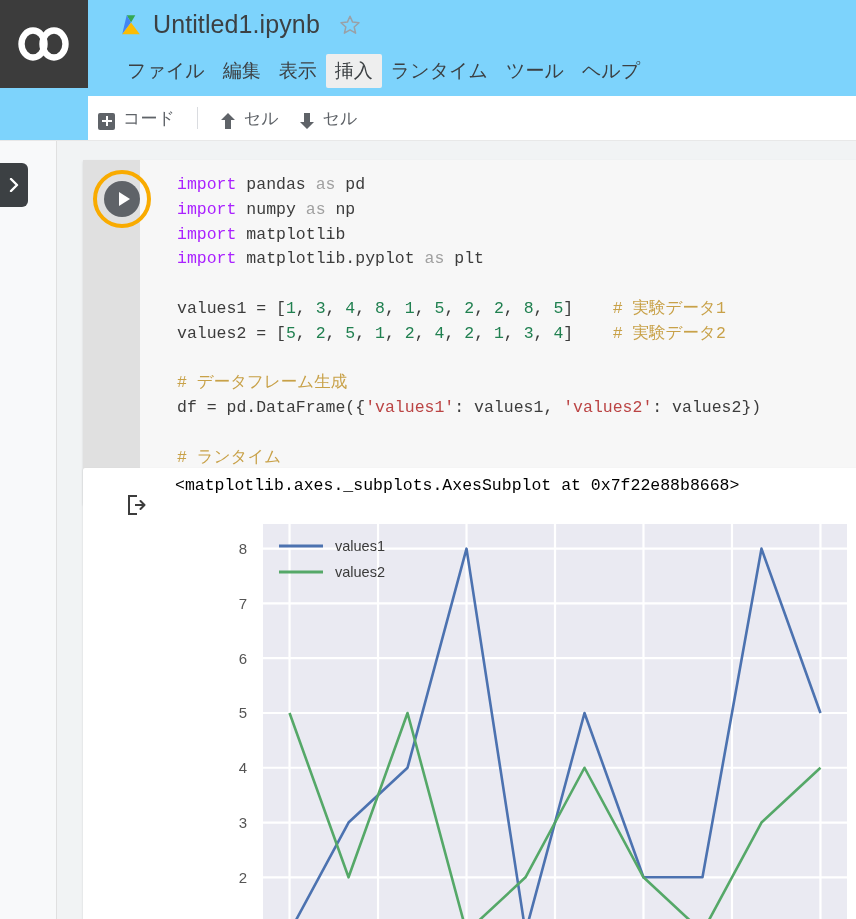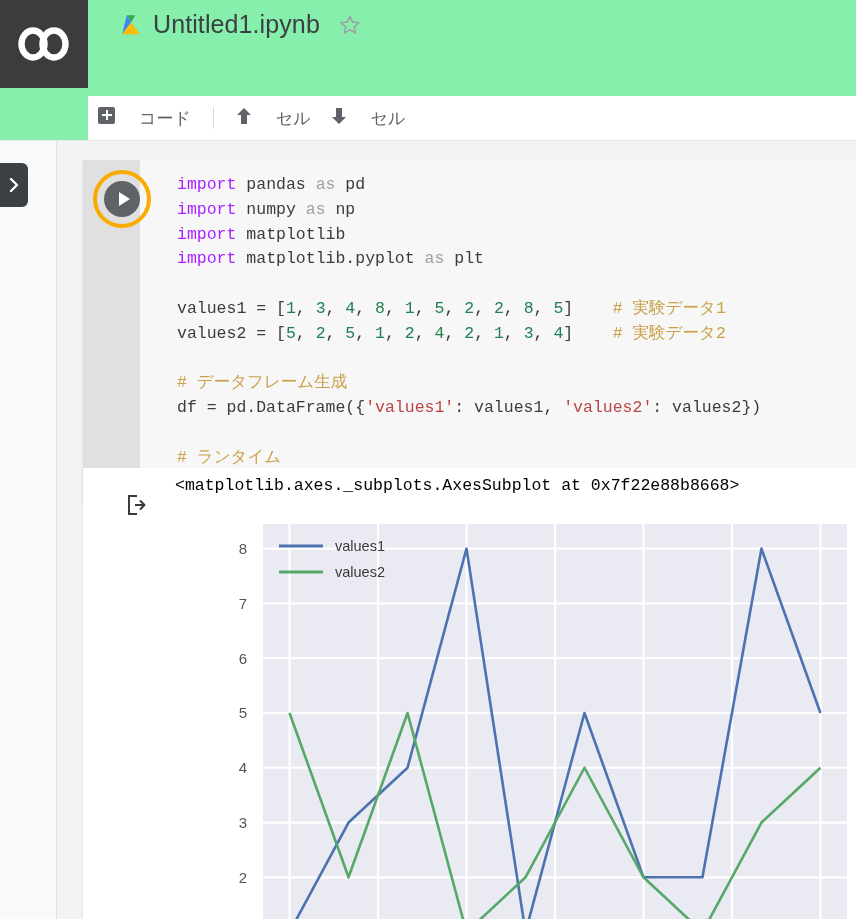--- a/index.html
+++ b/index.html
@@ -6,21 +6,21 @@
     margin: 0;
     padding: 0;
     background: #ffffff;
     font-family: "Liberation Sans", sans-serif;
   }
   #app {
     position: relative;
     width: 856px;
     height: 919px;
     overflow: hidden;
-    background: #86efac;
+    background: #7dd3fc;
   }
 
   
   .co-logo {
     position: absolute;
     left: 0; top: 0;
     width: 88px; height: 88px;
     background: #3c3c3c;
     display: flex;
     align-items: center;
@@ -64,22 +64,22 @@
   .toolbar {
     position: absolute;
     left: 88px; top: 96px;
     width: 768px; height: 44px;
     display: flex;
     align-items: center;
     background: #fff;
   }
   .tb-btn {
     display: flex;
-    align-items: flex-start;
-    gap: 24px;
+    align-items: flex-end;
+    gap: 8px;
     padding: 4px 10px;
     font-size: 17px;
     color: #5f6368;
     white-space: nowrap;
   }
   .sq-plus {
     width: 17px; height: 17px;
     background: #5f6368;
     border-radius: 2px;
     position: relative;
@@ -263,20 +263,29 @@
       <path d="M8.7 2.2 L17.3 2.2 L13 9.6 Z" fill="#34a853"></path>
       <path d="M8.7 2.2 L13 9.6 L4.2 21.2 Z" fill="#4285f4"></path>
       <path d="M4.2 21.2 L13 9.6 L21.8 21.2 Z" fill="#fbbc04"></path>
     </svg>
     <span class="doc-title">Untitled1.ipynb</span>
     <svg class="star-icon" viewBox="0 0 24 24">
       <path d="M12 3.2 l2.6 5.9 6.4 .6 -4.85 4.25 1.45 6.25 -5.6 -3.35 -5.6 3.35 1.45 -6.25 -4.85 -4.25 6.4 -.6 Z" fill="none" stroke="#9aa0a6" stroke-width="1.5" stroke-linejoin="round"></path>
     </svg>
   </div>
 
+  <div class="menubar">
+    <div class="menu-item">ファイル</div>
+    <div class="menu-item">編集</div>
+    <div class="menu-item">表示</div>
+    <div class="menu-item active">挿入</div>
+    <div class="menu-item">ランタイム</div>
+    <div class="menu-item">ツール</div>
+    <div class="menu-item">ヘルプ</div>
+  </div>
 
   <div class="toolbar">
     <div class="tb-btn">
       <span class="sq-plus"></span>
       <span>コード</span>
     </div>
     <div class="tb-div"></div>
     <div class="tb-btn">
       <svg class="arrow-ico" viewBox="0 0 16 18">
         <path d="M8 1 L15 8 L11 8 L11 17 L5 17 L5 8 L1 8 Z" fill="#5f6368"></path>

